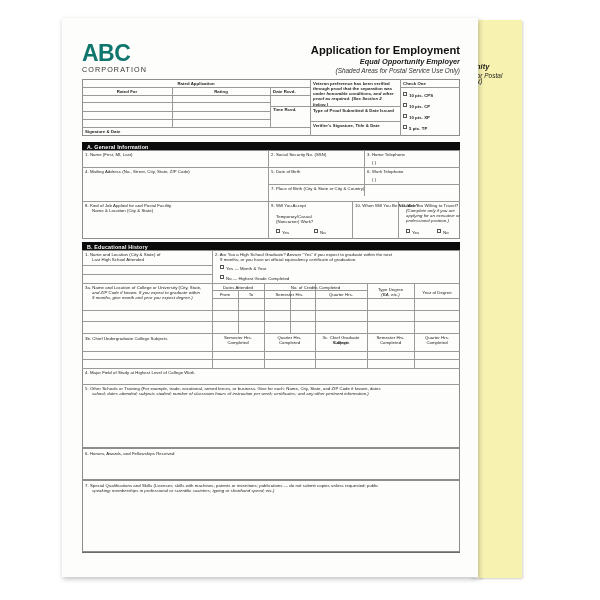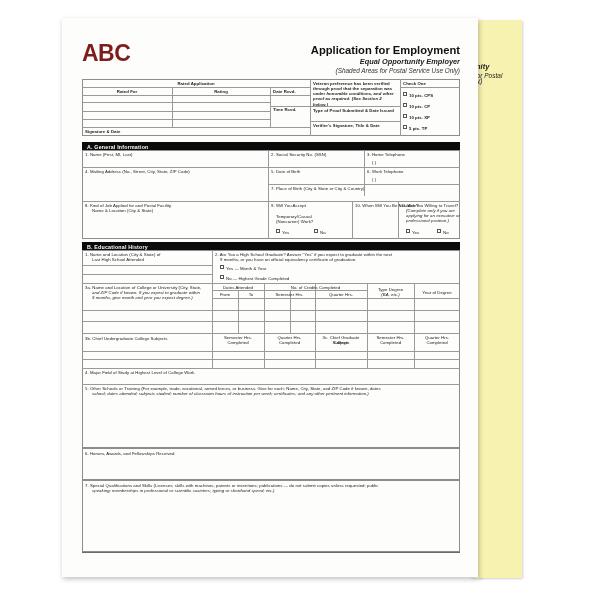--- a/index.html
+++ b/index.html
@@ -32,21 +32,21 @@
     position:absolute;left:62px;top:18px;width:416px;height:559px;
     background:#fdfdfb;
     box-shadow:1px 2px 5px rgba(0,0,0,.25);
     overflow:hidden;
     color:#111;
   }
   .pad{position:absolute;left:0;top:0;width:416px;height:559px;}
 
   
   .masthead{position:absolute;left:20px;top:24px;width:378px;}
-  .logo{font-size:23px;font-weight:bold;letter-spacing:-0.5px;line-height:22px;color:#7f1d1d;}
+  .logo{font-size:23px;font-weight:bold;letter-spacing:-0.5px;line-height:22px;color:#0f766e;}
   .logo-sub{font-size:7.2px;letter-spacing:1.1px;color:#333;margin-top:1px;}
   .title-wrap{position:absolute;right:0;top:2px;text-align:right;width:250px;}
   .t1{font-size:11.2px;font-weight:bold;color:#111;line-height:12px;}
   .t2{font-size:7.4px;font-weight:bold;font-style:italic;color:#222;line-height:9px;margin-top:1px;}
   .t3{font-size:6.4px;font-style:italic;color:#333;line-height:8px;margin-top:1px;}
   .bx{position:absolute;box-sizing:border-box;border:0.6px solid #8d8d8d;}
   .ln{position:absolute;background:#9a9a9a;height:0.6px;}
   .vln{position:absolute;background:#9a9a9a;width:0.6px;}
   .lbl{position:absolute;font-size:4.3px;line-height:5.3px;color:#1a1a1a;letter-spacing:.05px;}
   .lbl.b{font-weight:bold;}
@@ -76,20 +76,21 @@
       <div class="ln" style="left:350px;top:63px;width:70px;"></div>
 
     </div>
   </div>
 
   <div class="page">
     <div class="pad">
 
       <div class="masthead">
         <div class="logo">ABC</div>
+        <div class="logo-sub">CORPORATION</div>
         <div class="title-wrap">
           <div class="t1">Application for Employment</div>
           <div class="t2">Equal Opportunity Employer</div>
           <div class="t3">(Shaded Areas for Postal Service Use Only)</div>
         </div>
       </div>
 
       <div class="bx" style="left:20px;top:61px;width:378px;height:57px;"></div>
       <div class="vln" style="left:248px;top:61px;height:57px;"></div>
       <div class="vln" style="left:338px;top:61px;height:57px;"></div>

